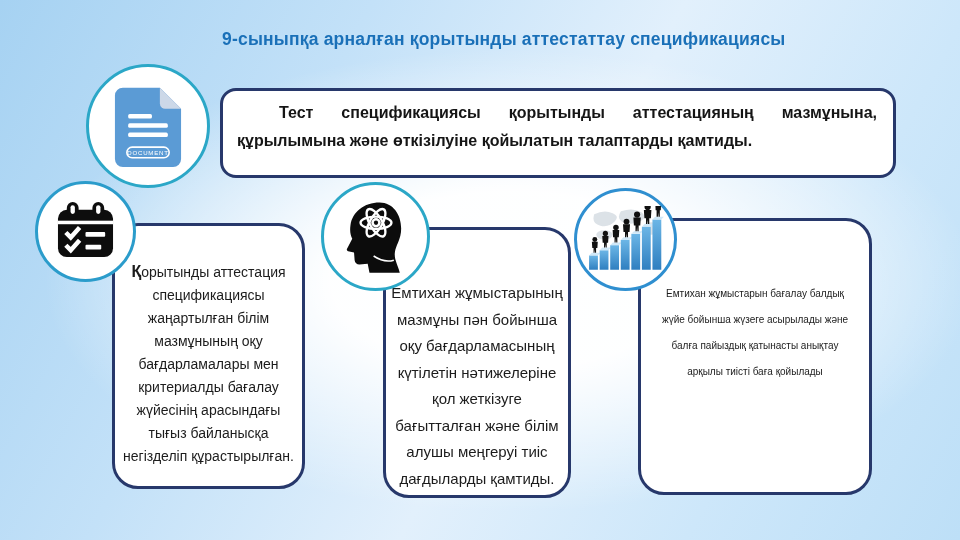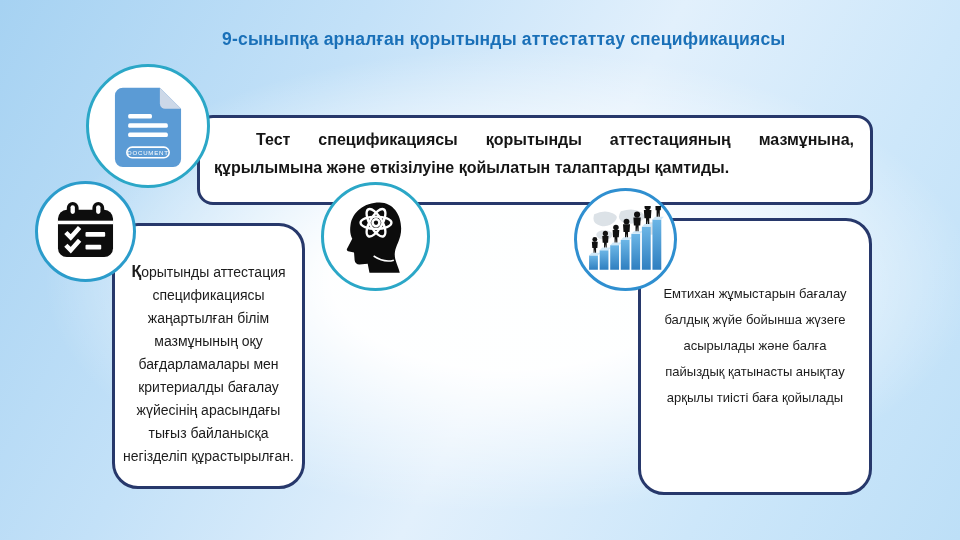--- a/index.html
+++ b/index.html
@@ -15,25 +15,24 @@
   }
 
   .title {
     position: absolute; left: 222px; top: 29px; width: 736px;
     text-align: left;
     font-size: 17.5px; font-weight: bold; letter-spacing: 0.2px;
     color: #1a70b8;
   }
 
   .intro-box {
-    position: absolute; left: 197px; top: 88px; width: 676px; height: 90px;
+    position: absolute; left: 220px; top: 88px; width: 676px; height: 90px;
     background: #ffffff;
     border: 3px solid #27386b; border-radius: 16px;
     z-index: 2;
-    margin-top: 27px;
   }
   .intro-text {
     margin: 0; padding: 8px 16px 0 14px;
     font-size: 16px; font-weight: bold; line-height: 28px;
     text-align: justify; text-indent: 42px;
     color: #151515;
   }
 
   .circle {
     position: absolute; background: #ffffff; border-radius: 50%;
@@ -49,21 +48,21 @@
     position: absolute; background: #ffffff;
     border: 3px solid #27386b; border-radius: 26px;
     z-index: 2;
   }
   .card-text { margin: 0; text-align: center; color: #1c1c1c; }
   .card1 { left: 112px; top: 223px; width: 193px; height: 266px; }
   .card1 .card-text { padding: 34px 1px 0;  font-size: 14px;   line-height: 23px; }
   .card2 { left: 383px; top: 227px; width: 188px; height: 271px; }
   .card2 .card-text { padding: 50px 5px 0;  font-size: 15px;   line-height: 26.5px; }
   .card3 { left: 638px; top: 218px; width: 234px; height: 277px; }
-  .card3 .card-text { padding: 60px 14px 0; font-size: 13px; line-height: 26px; }
+  .card3 .card-text { padding: 60px 14px 0; font-size: 10px; line-height: 26px; }
   .first-bold::first-letter { font-weight: bold; font-size: 16px; }
 </style>
 </head>
 <body>
 
 <div class="stage">
 
   <div class="title">9-сыныпқа арналған қорытынды аттестаттау спецификациясы</div>
 
   <div class="intro-box">
@@ -157,18 +156,21 @@
       <use href="#person" transform="translate(49.8,24.4) scale(1)"></use>
       <use href="#person" transform="translate(60.1,17.4) scale(1.02)"></use>
       <use href="#personwin" transform="translate(70.4,10.4) scale(1.05)"></use>
     </svg>
   </div>
 
   <div class="card card1">
     <p class="card-text first-bold">Қорытынды аттестация спецификациясы жаңартылған білім мазмұнының оқу бағдарламалары мен критериалды бағалау жүйесінің арасындағы тығыз байланысқа негізделіп құрастырылған.</p>
   </div>
 
+  <div class="card card2">
+    <p class="card-text">Емтихан жұмыстарының мазмұны пән бойынша оқу бағдарламасының күтілетін нәтижелеріне қол жеткізуге бағытталған және білім алушы меңгеруі тиіс дағдыларды қамтиды.</p>
+  </div>
 
   <div class="card card3">
     <p class="card-text">Емтихан жұмыстарын бағалау балдық жүйе бойынша жүзеге асырылады және балға пайыздық қатынасты анықтау арқылы тиісті баға қойылады</p>
   </div>
 
 </div>
 
 </body></html>

